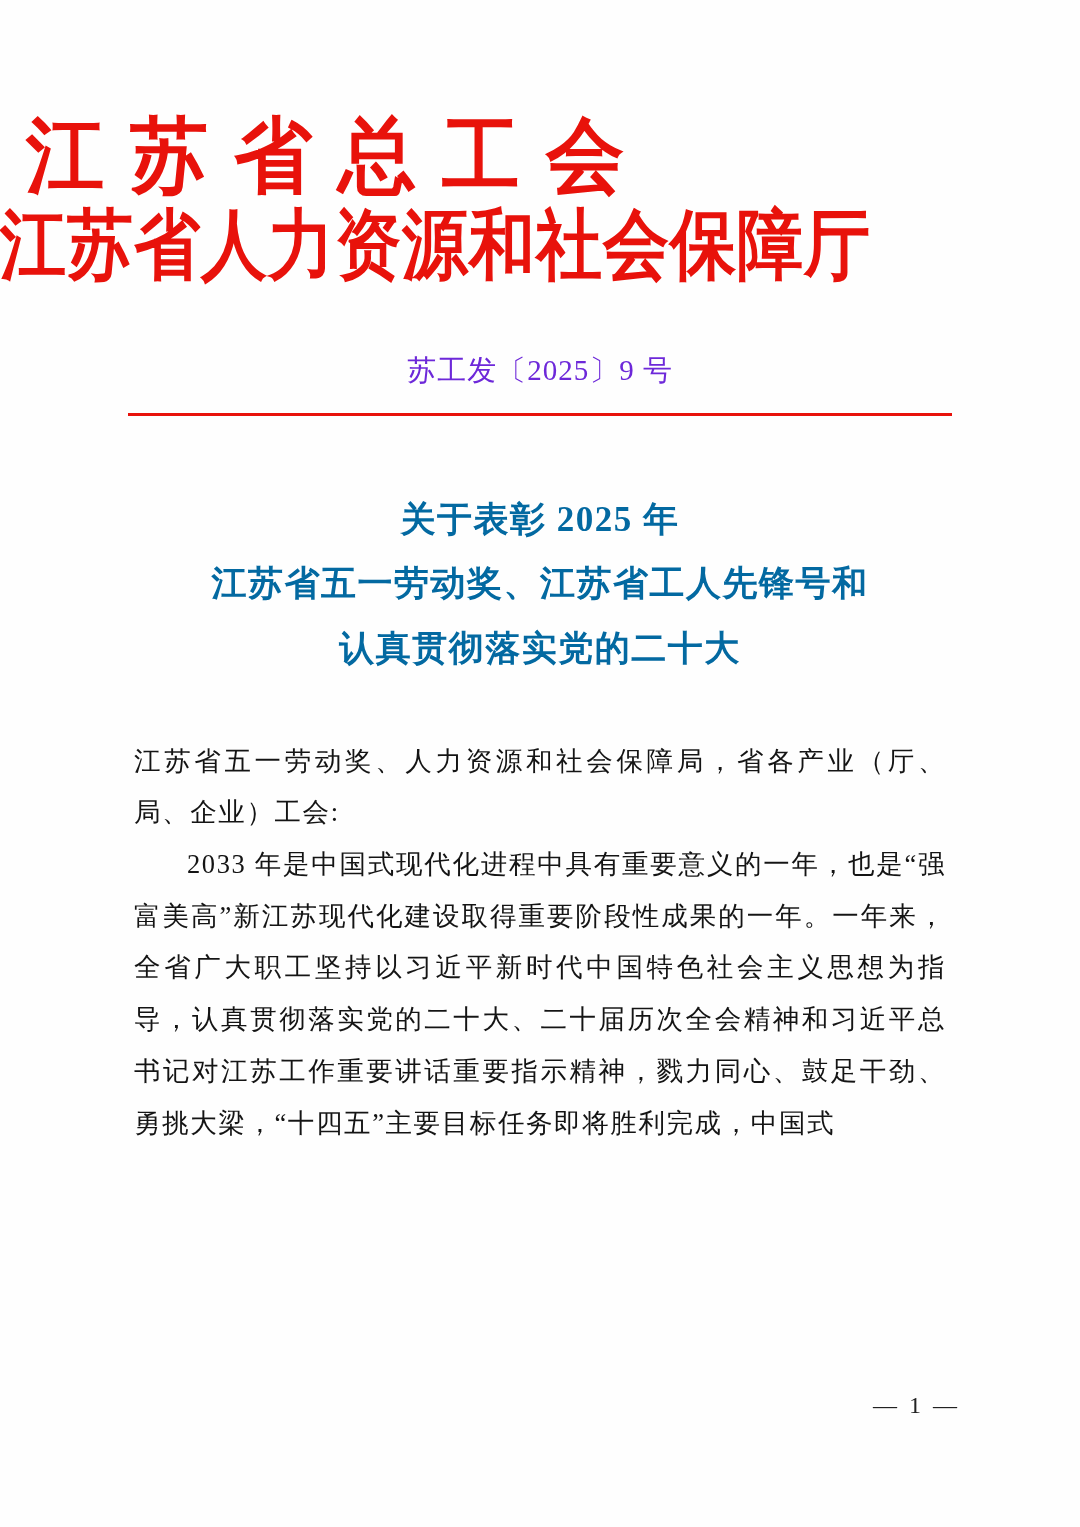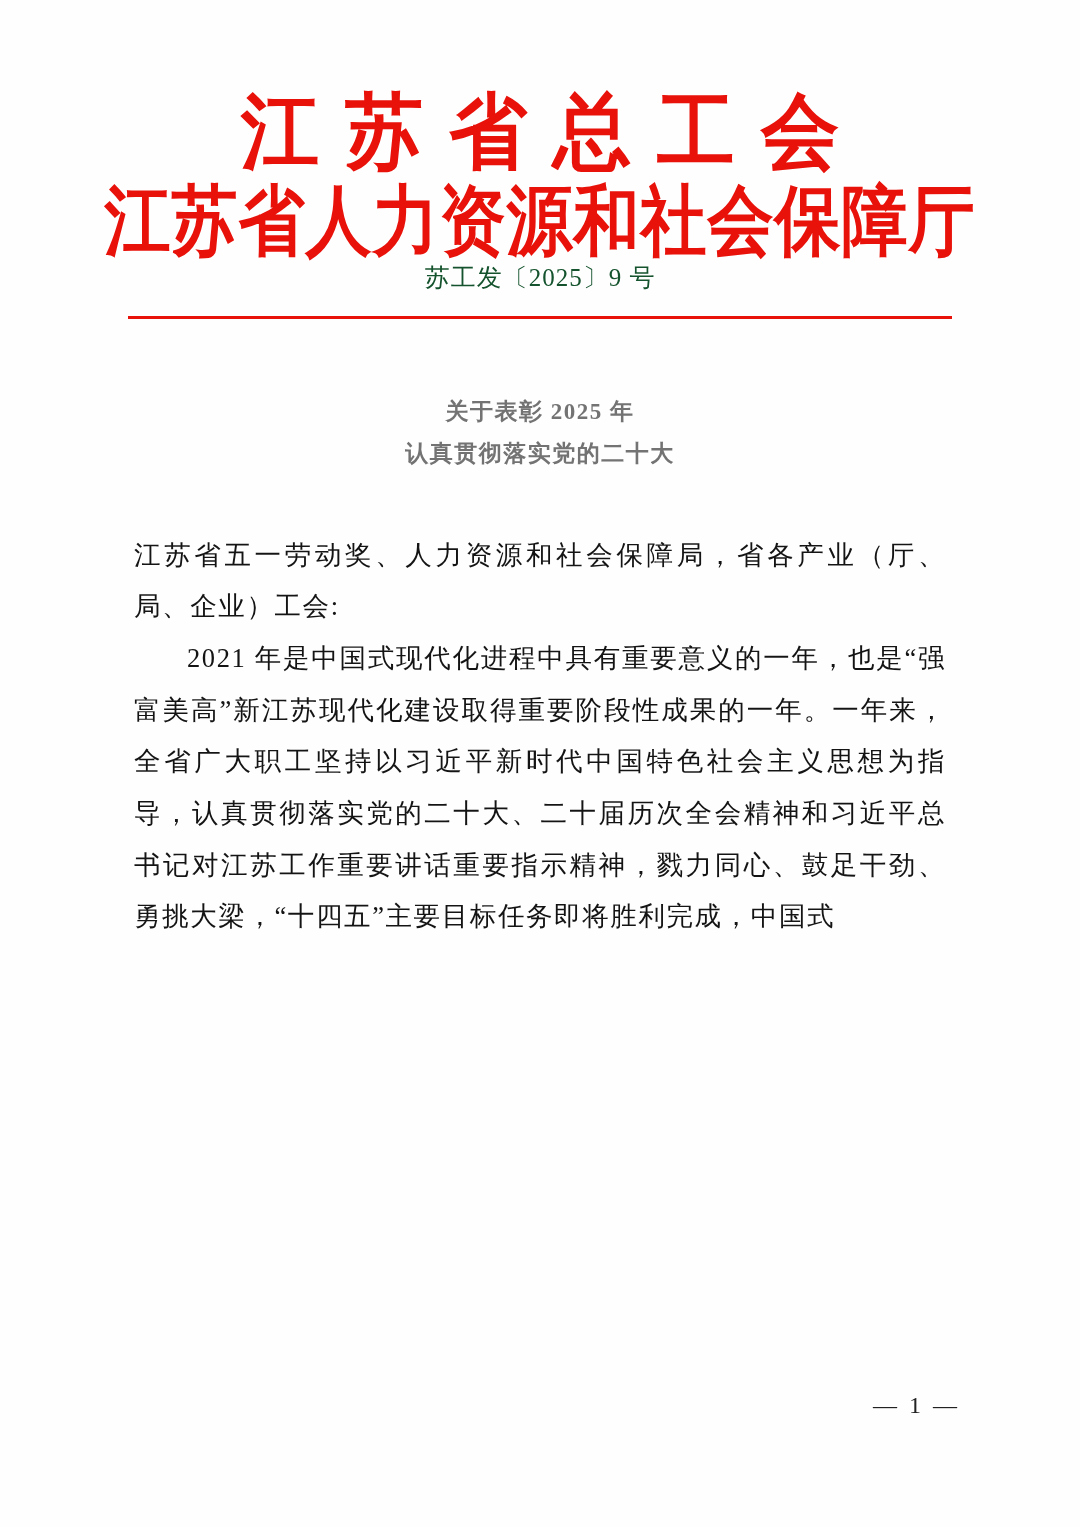--- a/index.html
+++ b/index.html
@@ -14,22 +14,21 @@
     color: #1a1a1a;
     position: relative;
     overflow: hidden;
   }
   .page {
     position: absolute;
     inset: 0;
     background: #fefefe;
   }
   .masthead {
-    padding-top: 88px;
-    text-align: center;
+    padding-top: 112px;
   }
   .org-line-1 {
     color: #e8120b;
     font-family: "Liberation Serif", "DejaVu Serif", serif;
     font-weight: bold;
     font-size: 78px;
     line-height: 1.12;
     letter-spacing: 26px;
     text-indent: 26px;
     transform: scaleY(1.06);
@@ -40,39 +39,40 @@
     font-family: "Liberation Serif", "DejaVu Serif", serif;
     font-weight: bold;
     font-size: 66px;
     line-height: 1.2;
     letter-spacing: 1px;
     margin-top: 6px;
     transform: scaleY(1.16);
     white-space: nowrap;
   }
   .doc-number {
+    margin-top: 66px;
     text-align: center;
-    font-size: 25px;
+    font-size: 29px;
     letter-spacing: 1px;
-    color: #14532d;
+    color: #6d28d9;
   }
   .red-rule {
     margin: 22px auto 0 auto;
     width: 824px;
     height: 3px;
     background: #e8120b;
   }
   .title-block {
     margin-top: 72px;
     text-align: center;
     font-weight: bold;
-    font-size: 23px;
+    font-size: 35px;
     line-height: 1.85;
     letter-spacing: 1.5px;
-    color: #737373;
+    color: #0369a1;
   }
   .body-block {
     margin: 54px auto 0 auto;
     width: 812px;
     font-size: 26.5px;
     line-height: 1.95;
     letter-spacing: 1.6px;
     text-align: justify;
     color: #141414;
   }
@@ -100,23 +100,24 @@
     <div class="org-line-1">江苏省总工会</div>
     <div class="org-line-2">江苏省人力资源和社会保障厅</div>
   </div>
 
   <div class="doc-number">苏工发〔2025〕9 号</div>
 
   <div class="red-rule"></div>
 
   <div class="title-block">
     <div>关于表彰 2025 年</div>
+    <div>江苏省五一劳动奖、江苏省工人先锋号和</div>
     <div>认真贯彻落实党的二十大</div>
   </div>
 
   <div class="body-block">
     <p>江苏省五一劳动奖、人力资源和社会保障局，省各产业（厅、局、企业）工会:</p>
-    <p class="indent2">2021 年是中国式现代化进程中具有重要意义的一年，也是“强富美高”新江苏现代化建设取得重要阶段性成果的一年。一年来，全省广大职工坚持以习近平新时代中国特色社会主义思想为指导，认真贯彻落实党的二十大、二十届历次全会精神和习近平总书记对江苏工作重要讲话重要指示精神，戮力同心、鼓足干劲、勇挑大梁，“十四五”主要目标任务即将胜利完成，中国式</p>
+    <p class="indent2">2033 年是中国式现代化进程中具有重要意义的一年，也是“强富美高”新江苏现代化建设取得重要阶段性成果的一年。一年来，全省广大职工坚持以习近平新时代中国特色社会主义思想为指导，认真贯彻落实党的二十大、二十届历次全会精神和习近平总书记对江苏工作重要讲话重要指示精神，戮力同心、鼓足干劲、勇挑大梁，“十四五”主要目标任务即将胜利完成，中国式</p>
   </div>
 
   <div class="page-number">— 1 —</div>
 
 </div>
 
 </body></html>

